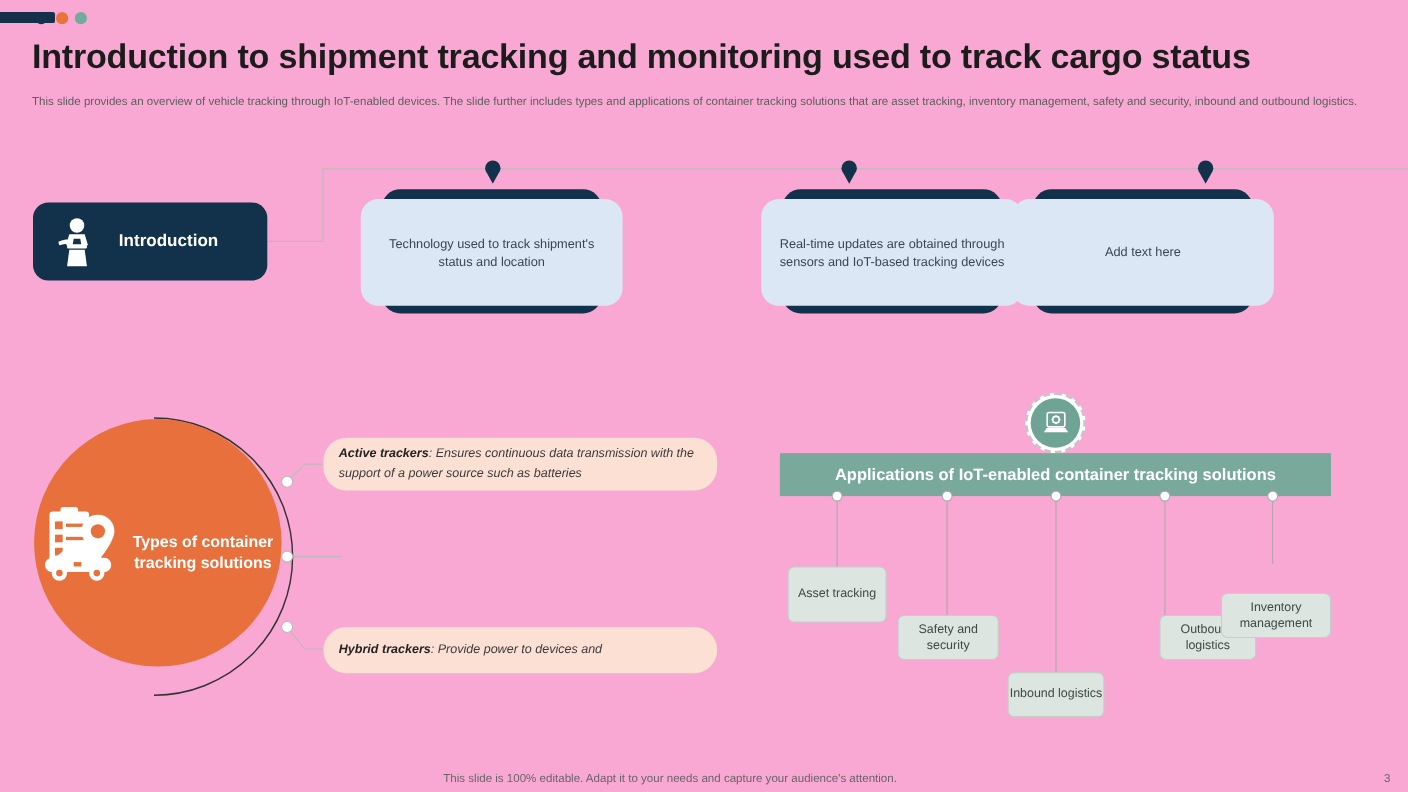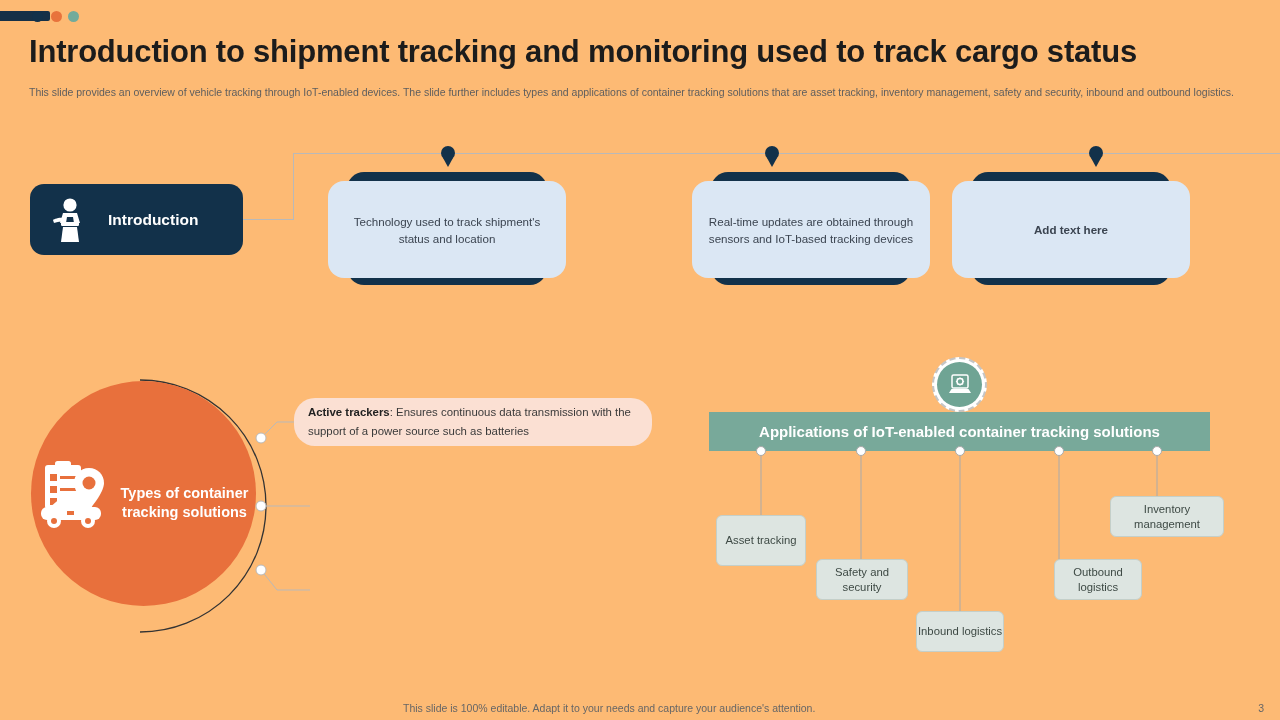--- a/index.html
+++ b/index.html
@@ -2,21 +2,21 @@
 <html><head>
 <meta charset="utf-8">
 <style>
   * { box-sizing: border-box; margin: 0; padding: 0; }
   html, body {
     width: 1280px; height: 720px;
     background: #ffffff;
     font-family: "Liberation Sans", sans-serif;
     overflow: hidden;
   }
-  .slide { position: relative; width: 1280px; height: 720px; background: #fdba74; }
+  .slide { position: relative; width: 1280px; height: 720px; background: #f9a8d4; }
 
   
   .top-bar {
     position: absolute; left: 0; top: 11px;
     width: 50px; height: 10px; background: #153047; border-radius: 0 2px 2px 0;
   }
   .dot { position: absolute; top: 11px; width: 11px; height: 11px; border-radius: 50%; }
   .dot-1 { left: 32px; background: #12314a; }
   .dot-2 { left: 51px; background: #e8733c; }
   .dot-3 { left: 68px; background: #72ab9b; }
@@ -93,21 +93,21 @@
   .orange-circle .veh-icon { width: 82px; height: 72px; margin-top: 4px; }
   .circle-title {
     margin-top: 18px; color: #ffffff; font-size: 14.5px; font-weight: bold;
     text-align: center; line-height: 19px;
   }
 
   
   .tracker {
     position: absolute; left: 294px; width: 358px;
     background: #fbe0d3; border-radius: 21px;
-    display: flex; align-items: center; padding: 20px 14px;
+    display: flex; align-items: center; padding: 20px 14px; font-style: italic;
   }
   .tracker-text { font-size: 11.4px; color: #3a3a3a; line-height: 19px; }
   .tracker-text b { color: #222; font-weight: bold; }
   .t1 { top: 398px; height: 48px; }
   .t2 { top: 484px; height: 48px; }
   .t3 { top: 570px; height: 42px; }
   .conn-svg { position: absolute; left: 230px; top: 380px; width: 80px; height: 250px; }
 
   
   .apps-banner {
@@ -193,21 +193,21 @@
     <div class="card-shadow"></div>
     <div class="card-body">
       <span class="card-text">Real-time updates are obtained through sensors and IoT-based tracking devices</span>
     </div>
   </div>
 
   <div class="pin" style="left:1089px; top:146px;">
     <div class="pin-head"></div>
     <div class="pin-tail"></div>
   </div>
-  <div class="card-wrap" style="left:952px; top:172px;font-weight:bold;">
+  <div class="card-wrap" style="left:920px; top:172px;">
     <div class="card-shadow"></div>
     <div class="card-body">
       <span class="card-text">Add text here</span>
     </div>
   </div>
 
   <svg class="circle-arc" viewBox="0 0 256 256">
     <path d="M112 2 A126 126 0 0 1 112 254" fill="none" stroke="#333" stroke-width="1.3"></path>
   </svg>
   <div class="orange-circle">
@@ -240,20 +240,23 @@
     <path d="M31 126 L80 126" fill="none" stroke="#b9b9b9" stroke-width="1"></path>
     <path d="M31 190 L47 210 L80 210" fill="none" stroke="#b9b9b9" stroke-width="1"></path>
     <circle cx="31" cy="58" r="5" fill="#fff" stroke="#b9b9b9" stroke-width="1"></circle>
     <circle cx="31" cy="126" r="5" fill="#fff" stroke="#b9b9b9" stroke-width="1"></circle>
     <circle cx="31" cy="190" r="5" fill="#fff" stroke="#b9b9b9" stroke-width="1"></circle>
   </svg>
 
   <div class="tracker t1">
     <span class="tracker-text"><b>Active trackers</b><span>: </span><span>Ensures continuous data transmission with the support of a power source such as batteries</span></span>
   </div>
+  <div class="tracker t3">
+    <span class="tracker-text"><b>Hybrid trackers</b><span>: </span><span>Provide power to devices and</span></span>
+  </div>
 
   <div class="apps-icon-ring"></div>
   <div class="apps-icon-circle">
     <svg viewBox="0 0 26 24" width="26" height="24">
       <rect x="5" y="2" width="16" height="13" rx="1.6" fill="none" stroke="#fff" stroke-width="1.5"></rect>
       <circle cx="13" cy="8.5" r="3" fill="none" stroke="#fff" stroke-width="1.5"></circle>
       <path d="M13 4.4 v1.2 M13 11.4 v1.2 M8.9 8.5 h1.2 M15.9 8.5 h1.2 M10.1 5.6 l0.9 0.9 M15 10.5 l0.9 0.9 M15.9 5.6 l-0.9 0.9 M11 10.5 l-0.9 0.9" stroke="#fff" stroke-width="1.2"></path>
       <path d="M2 20 h22 l-2.5 -4 h-17 Z" fill="#fff"></path>
     </svg>
   </div>
@@ -271,18 +274,18 @@
     <circle cx="161" cy="6" r="4.5" fill="#fff" stroke="#aaa" stroke-width="1"></circle>
     <circle cx="260" cy="6" r="4.5" fill="#fff" stroke="#aaa" stroke-width="1"></circle>
     <circle cx="359" cy="6" r="4.5" fill="#fff" stroke="#aaa" stroke-width="1"></circle>
     <circle cx="457" cy="6" r="4.5" fill="#fff" stroke="#aaa" stroke-width="1"></circle>
   </svg>
 
   <div class="app-box" style="left:716px; top:515px; width:90px; height:51px;">Asset tracking</div>
   <div class="app-box" style="left:816px; top:559px; width:92px; height:41px;">Safety and security</div>
   <div class="app-box" style="left:916px; top:611px; width:88px; height:41px;">Inbound logistics</div>
   <div class="app-box" style="left:1054px; top:559px; width:88px; height:41px;">Outbound logistics</div>
-  <div class="app-box" style="left:1110px; top:496px; width:114px; height:41px;">Inventory management</div>
+  <div class="app-box" style="left:1110px; top:539px; width:100px; height:41px;">Inventory management</div>
 
   <div class="footer-note">This slide is 100% editable. Adapt it to your needs and capture your audience's attention.</div>
   <div class="footer-page">3</div>
 
 </div>
 
 </body></html>

